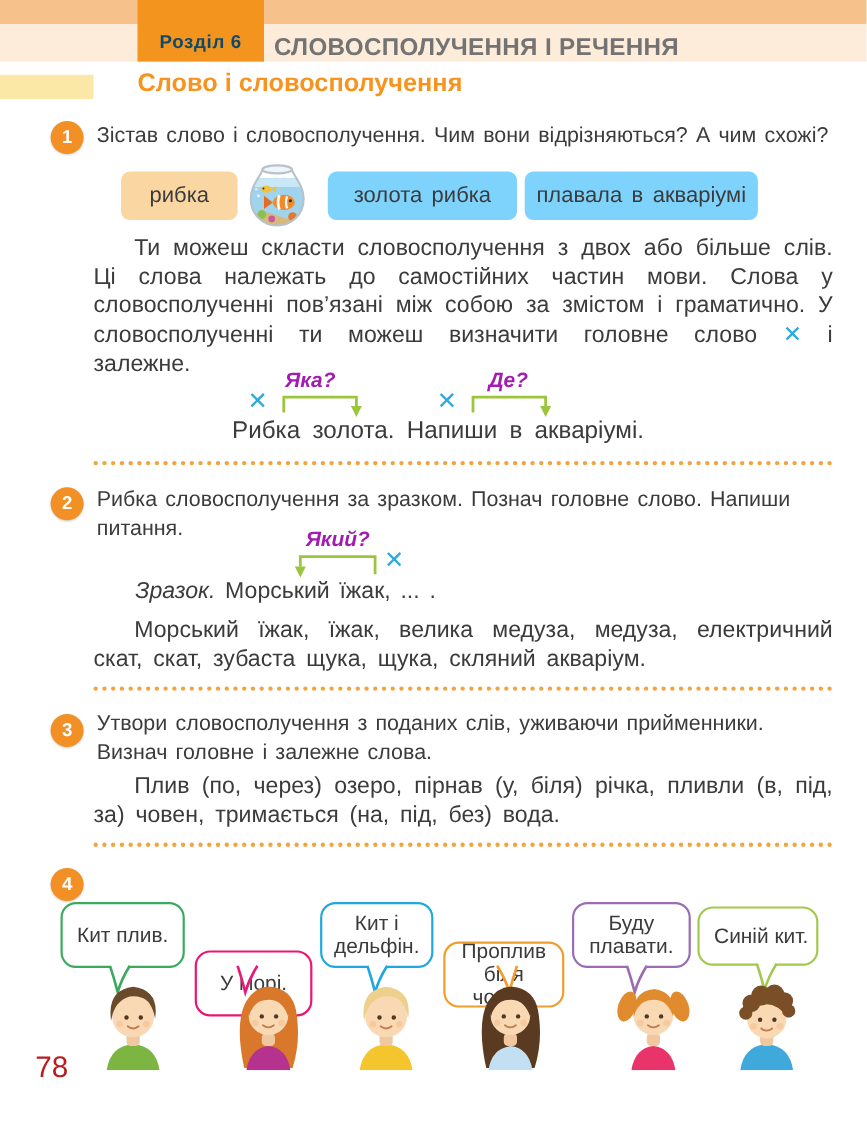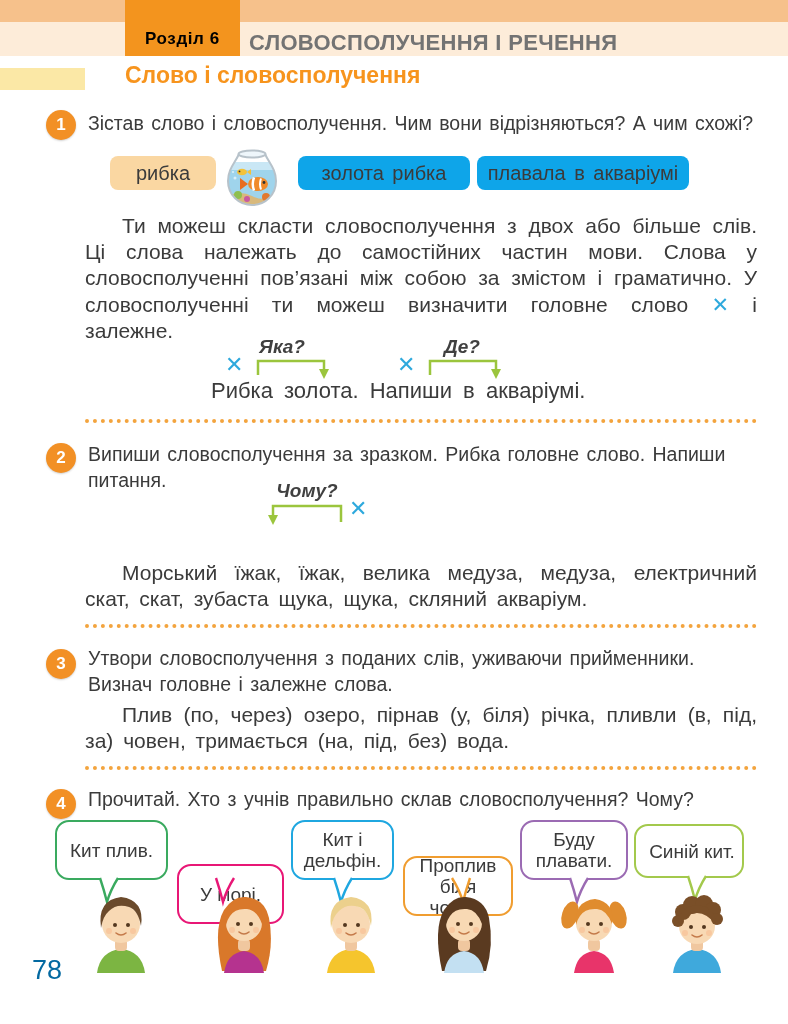--- a/index.html
+++ b/index.html
@@ -3,57 +3,57 @@
 <meta charset="utf-8">
 <style>
   html,body{margin:0;padding:0;background:#fff;}
   .page{position:relative;width:788px;height:1024px;background:#fff;overflow:hidden;
         font-family:"Liberation Sans",sans-serif;color:#3b3b3b;}
   .abs{position:absolute;}
 
   
   .band-top{left:0;top:0;width:788px;height:22px;background:#f6c18b;}
   .band-sub{left:0;top:22px;width:788px;height:34px;background:#fdecd9;}
-  .rozdil{left:125px;top:0;width:115px;height:56px;background:#f3941e;color:#000000;
+  .rozdil{left:125px;top:0;width:115px;height:56px;background:#f3941e;color:#0c4a6e;
           font-weight:bold;font-size:17px;letter-spacing:.6px;display:flex;
           align-items:flex-end;justify-content:center;padding-bottom:7px;box-sizing:border-box;}
   .chapter-title{left:249px;top:30px;font-size:22px;font-weight:bold;color:#737373;letter-spacing:.3px;}
   .band-yellow{left:0;top:68px;width:85px;height:22px;background:#fbe8a6;}
   .section-title{left:125px;top:62px;font-size:23px;font-weight:bold;color:#f7941d;}
 
   
   .badge{width:30px;height:30px;border-radius:50%;background:#f29025;color:#fff;
          font-weight:bold;font-size:17px;display:flex;align-items:center;justify-content:center;
          box-shadow:0 1px 2px rgba(0,0,0,.18);}
   .task{font-size:19.5px;line-height:25.5px;word-spacing:2px;width:676px;}
   .body-par{font-size:21px;line-height:26.2px;text-align:justify;text-indent:37px;
             word-spacing:4px;width:672px;}
   .divider{width:672px;left:85px;border-top:4.5px dotted #f3a43e;height:0;}
 
   
   .pill{display:flex;align-items:center;justify-content:center;border-radius:8px;
-        font-size:20px;word-spacing:3px;height:34px;box-sizing:border-box;}
+        font-size:20px;word-spacing:3px;height:44px;box-sizing:border-box;}
   .pill-tan{background:#fad7a2;}
-  .pill-blue{background:#0ea5e9;}
-
-  
-  .q-label{font-style:italic;font-weight:bold;font-size:19px;color:#404040;text-align:center;}
+  .pill-blue{background:#7dd3fc;}
+
+  
+  .q-label{font-style:italic;font-weight:bold;font-size:19px;color:#a21caf;text-align:center;}
   .x-mark{color:#2ea9dd;font-size:22px;line-height:1;font-weight:400;}
   .x-inline{color:#2ea9dd;font-size:21px;}
   .sentence{font-size:22px;word-spacing:5px;}
   .sample-line{font-size:21px;word-spacing:3px;}
   .sample-italic{font-style:italic;}
 
   
   .bubble{border:2.5px solid #888;border-radius:14px;background:#fff;display:flex;
           align-items:center;justify-content:center;text-align:center;font-size:19px;
           line-height:21px;padding:2px 6px;box-sizing:border-box;}
   .tail{overflow:visible;}
   .tail.mir{transform:scaleX(-1);}
-  .page-num{font-size:27px;color:#0369a1;}
+  .page-num{font-size:27px;color:#b91c1c;}
 </style>
 </head>
 <body>
 
 <div class="page">
 
   <div class="abs band-top"></div>
   <div class="abs band-sub"></div>
   <div class="abs rozdil">Розділ 6</div>
   <div class="abs chapter-title">СЛОВОСПОЛУЧЕННЯ І РЕЧЕННЯ</div>
@@ -110,43 +110,43 @@
     <svg class="abs" style="left:342px;top:22px" width="76" height="24" viewBox="0 0 76 24">
       <path d="M3,17 L3,3 L69,3 L69,11" fill="none" stroke="#9bc53d" stroke-width="2.5"></path>
       <polygon points="64,11 74,11 69,21" fill="#9bc53d"></polygon>
     </svg>
     <div class="abs sentence" style="left:126px;top:42px">Рибка золота. Напиши в акваріумі.</div>
   </div>
 
   <div class="abs divider" style="top:419px"></div>
 
   <div class="abs badge" style="left:46px;top:443px">2</div>
-  <div class="abs task" style="left:88px;top:442px">Випиши словосполучення за зразком. Рибка головне слово. Напиши питання.</div>
+  <div class="abs task" style="left:88px;top:442px">Рибка словосполучення за зразком. Познач головне слово. Напиши питання.</div>
 
   <div class="abs" style="left:85px;top:480px;width:672px;height:78px">
-    <div class="abs q-label" style="left:172px;top:0;width:100px">Чому?</div>
+    <div class="abs q-label" style="left:172px;top:0;width:100px">Який?</div>
     <svg class="abs" style="left:181px;top:23px" width="78" height="26" viewBox="0 0 78 26">
       <path d="M75,19 L75,3 L7,3 L7,12" fill="none" stroke="#9bc53d" stroke-width="2.5"></path>
       <polygon points="2,12 12,12 7,22" fill="#9bc53d"></polygon>
     </svg>
     <div class="abs x-mark" style="left:264px;top:18px">✕</div>
+    <div class="abs sample-line" style="left:38px;top:46px"><span class="sample-italic">Зразок.</span><span> Морський їжак, ... .</span></div>
   </div>
 
   <div class="abs body-par" style="left:85px;top:560px">Морський їжак, їжак, велика медуза, медуза, електричний скат, скат, зубаста щука, щука, скляний акваріум.</div>
 
   <div class="abs divider" style="top:624px"></div>
 
   <div class="abs badge" style="left:46px;top:649px">3</div>
   <div class="abs task" style="left:88px;top:646px">Утвори словосполучення з поданих слів, уживаючи прийменники. Визнач головне і залежне слова.</div>
   <div class="abs body-par" style="left:85px;top:702px">Плив (по, через) озеро, пірнав (у, біля) річка, пливли (в, під, за) човен, тримається (на, під, без) вода.</div>
 
   <div class="abs divider" style="top:766px"></div>
 
   <div class="abs badge" style="left:46px;top:789px">4</div>
-  <div class="abs task" style="left:88px;top:787px">Прочитай. Хто з учнів правильно склав словосполучення? Чому?</div>
 
   <div class="abs bubble" style="left: 55px; top: 820px; width: 113px; height: 60px; border-color: rgb(58, 170, 95);">Кит плив.</div>
   <div class="abs bubble" style="left: 177px; top: 820px; width: 107px; height: 60px; border-color: rgb(232, 23, 118); margin-top: 44px;">У морі.</div>
   <div class="abs bubble" style="left: 291px; top: 820px; width: 103px; height: 60px; border-color: rgb(31, 167, 224);">Кит і дельфін.</div>
   <div class="abs bubble" style="left: 403px; top: 820px; width: 110px; height: 60px; border-color: rgb(240, 157, 48); margin-top: 36px;">Проплив біля човна.</div>
   <div class="abs bubble" style="left: 520px; top: 820px; width: 108px; height: 60px; border-color: rgb(155, 107, 179);">Буду плавати.</div>
   <div class="abs bubble" style="left: 634px; top: 824px; width: 110px; height: 54px; border-color: rgb(163, 201, 76); padding-left: 12px;">Синій кит.</div>
 
   <svg class="abs tail" style="left:96px;top:877px" width="26" height="28" viewBox="0 0 26 28">
     <polygon points="4,0 22,0 11,25" fill="#fff"></polygon>

